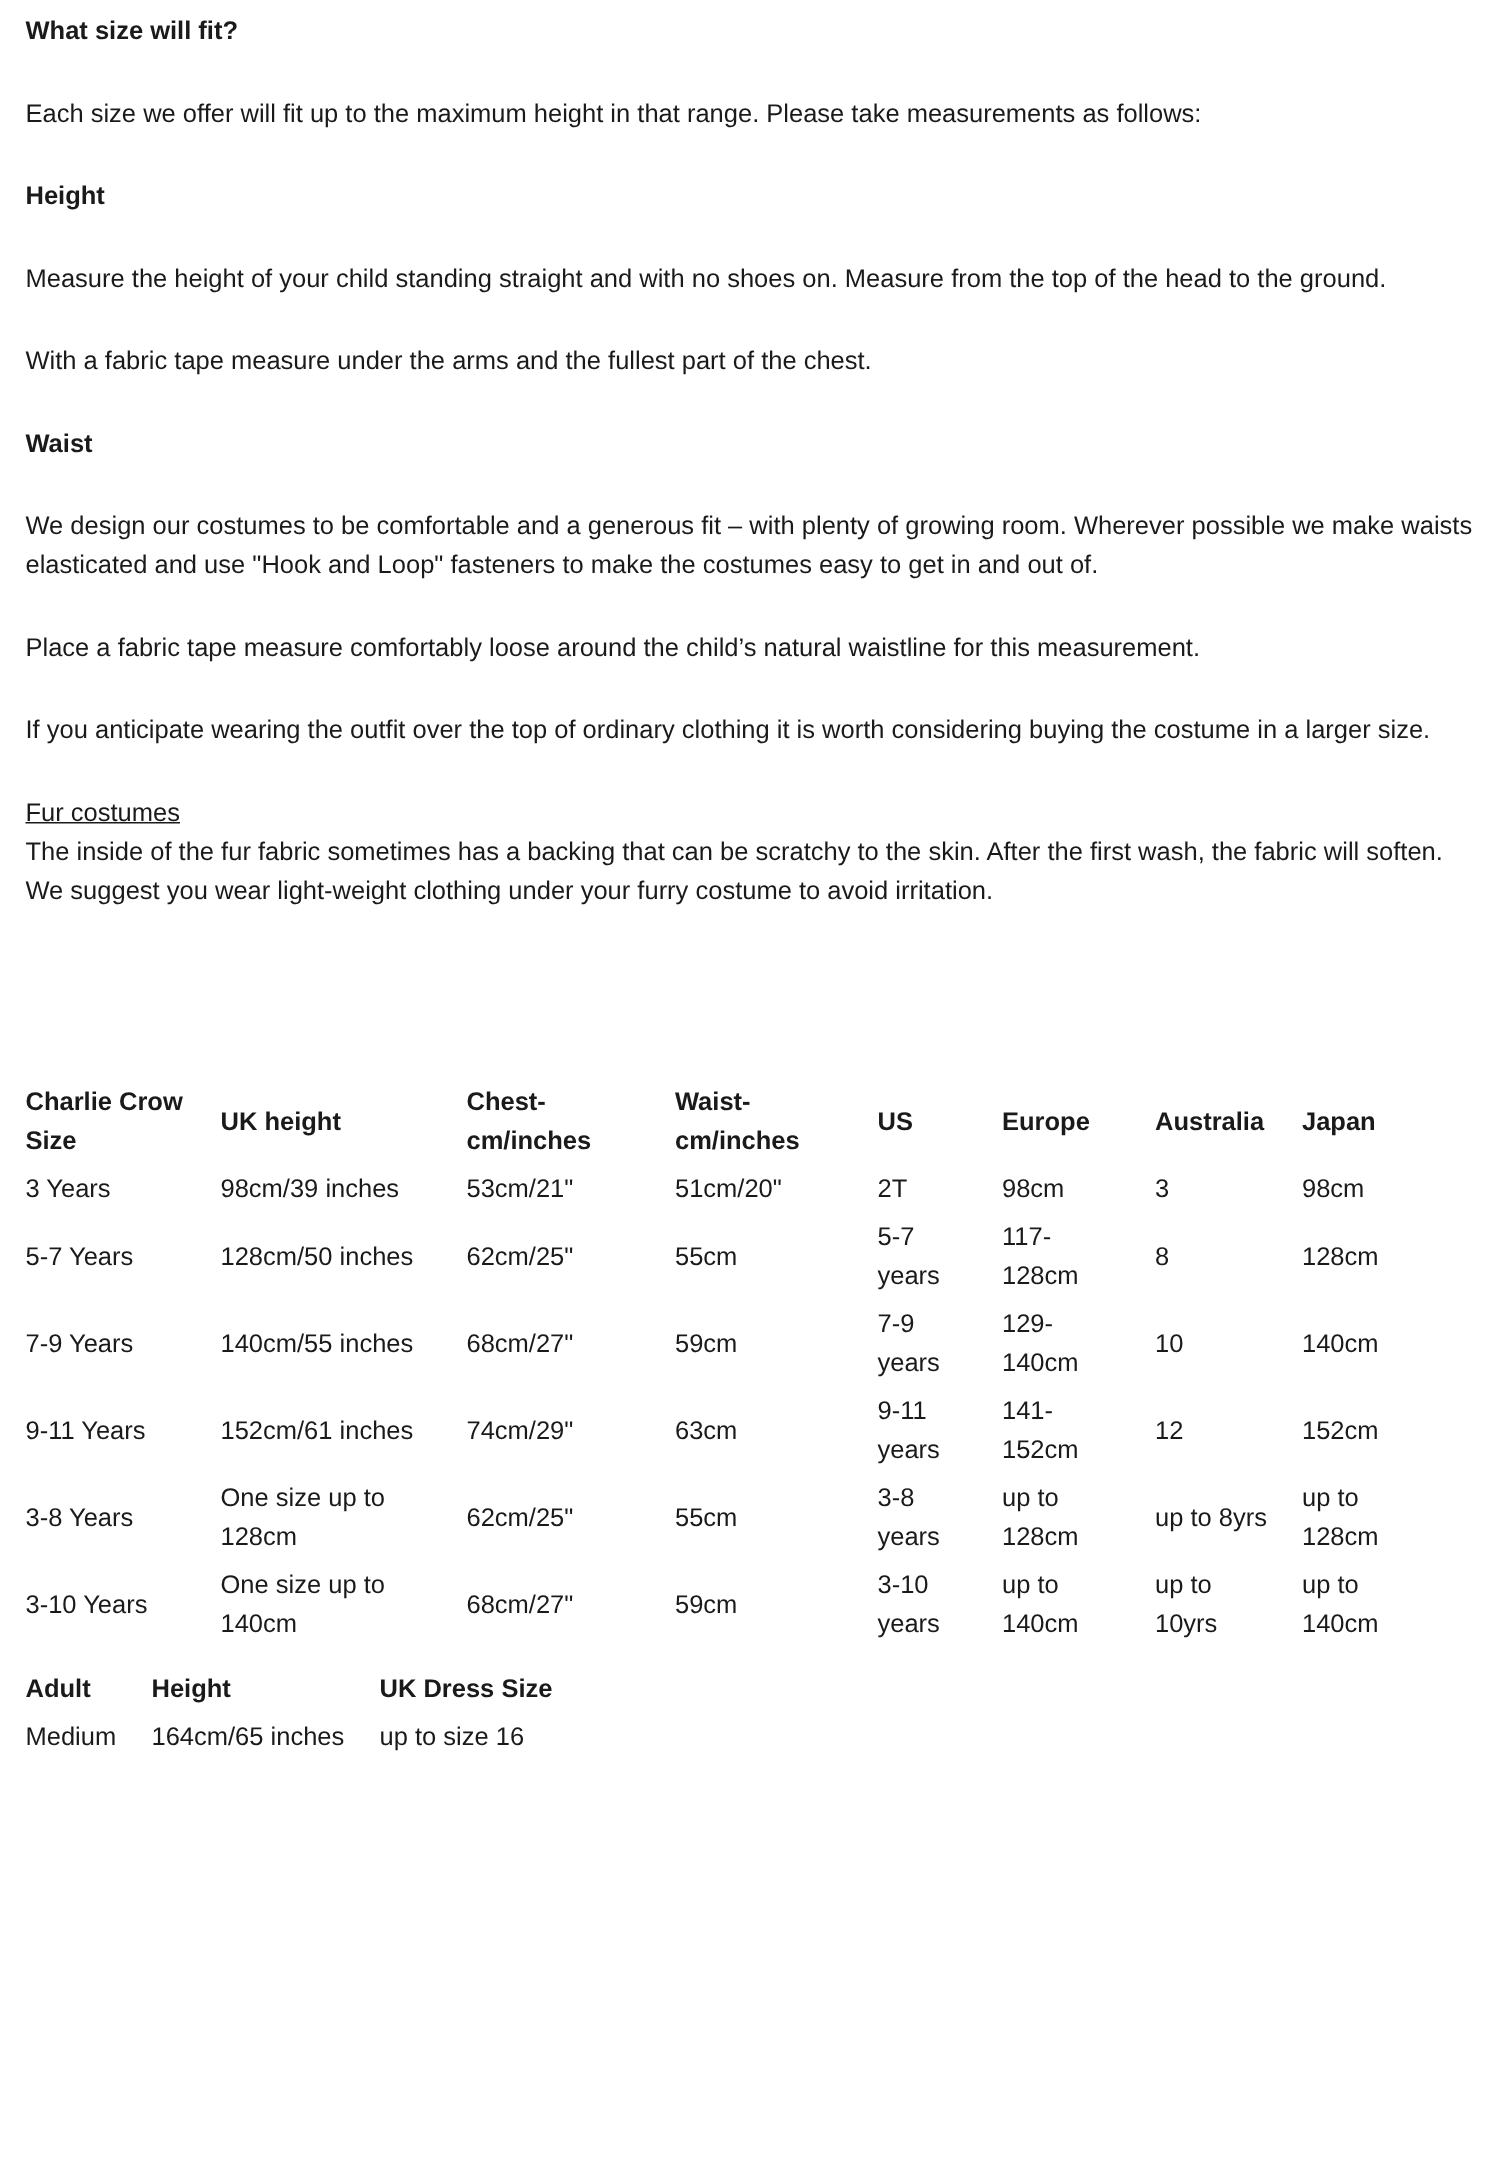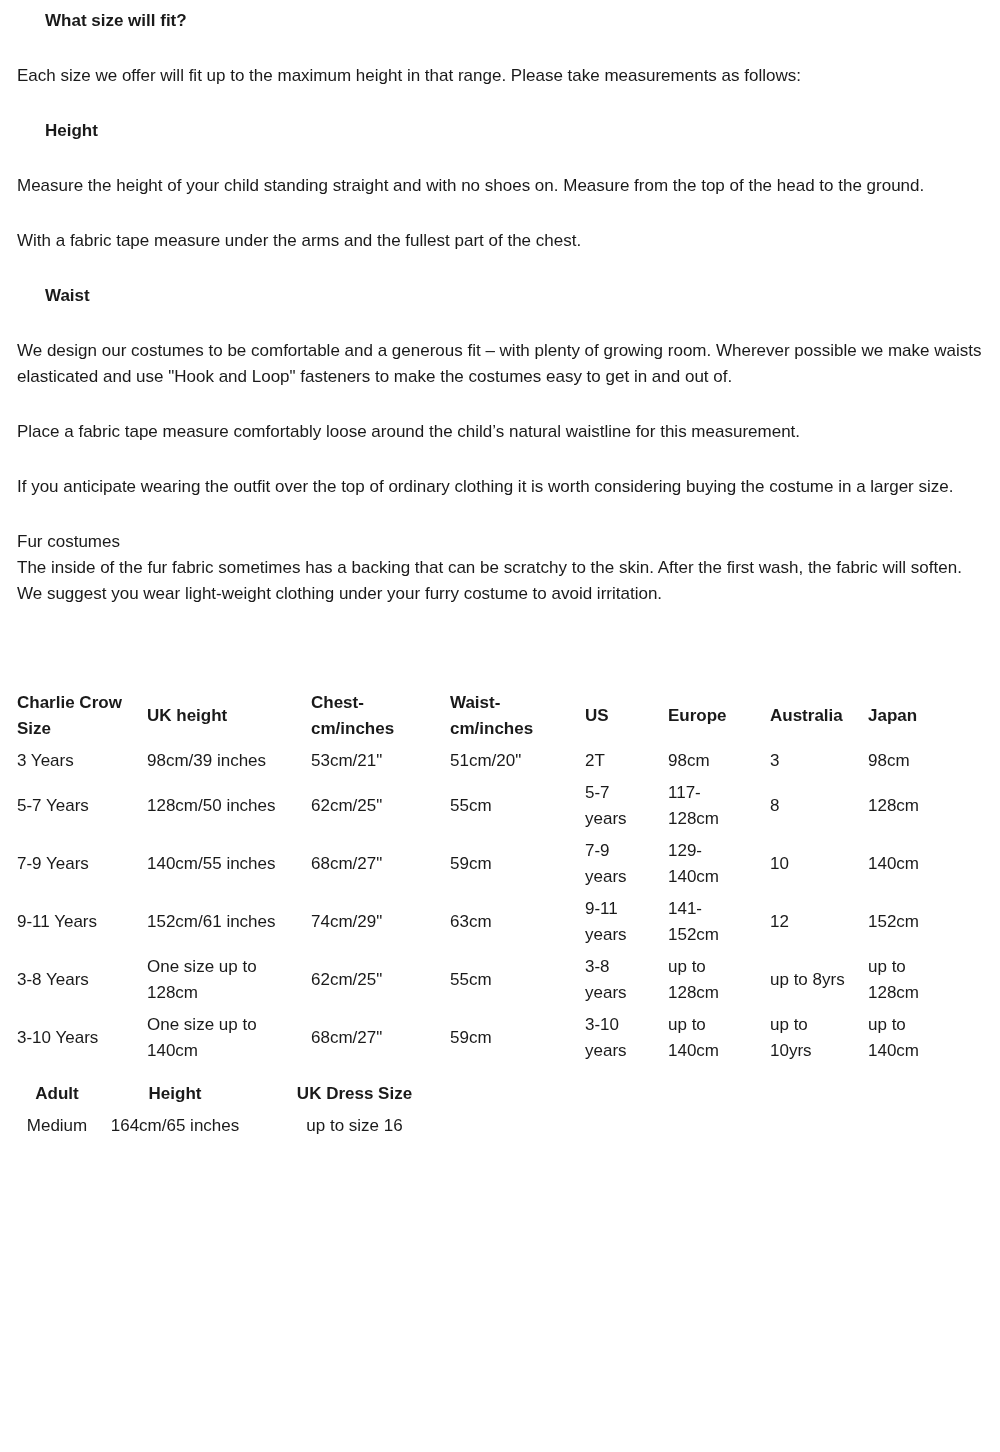--- a/index.html
+++ b/index.html
@@ -23,52 +23,52 @@
   }
   .body-text {
     width: 968px;
   }
   p {
     margin: 0 0 29px 0;
     line-height: 26px;
   }
   p.heading {
     font-weight: bold;
-    margin-left: 28px;
   }
   p.underlined-heading {
+    text-decoration: underline;
     margin-bottom: 0;
   }
   table {
     border-collapse: collapse;
     table-layout: fixed;
   }
   .size-table {
     width: 978px;
-    margin-top: 80px;
+    margin-top: 112px;
   }
   .size-table th,
   .size-table td {
     text-align: left;
     vertical-align: middle;
     white-space: pre-line;
     padding: 3px 6px 3px 0;
     line-height: 26px;
     font-weight: normal;
   }
   .size-table th {
     font-weight: bold;
   }
   .adult-table {
     width: 830px;
     margin-top: 11px;
   }
   .adult-table th,
   .adult-table td {
-    text-align: center;
+    text-align: left;
     vertical-align: middle;
     white-space: pre-line;
     padding: 3px 4px 3px 0;
     line-height: 26px;
     font-weight: normal;
   }
   .adult-table th {
     font-weight: bold;
   }
 </style>

